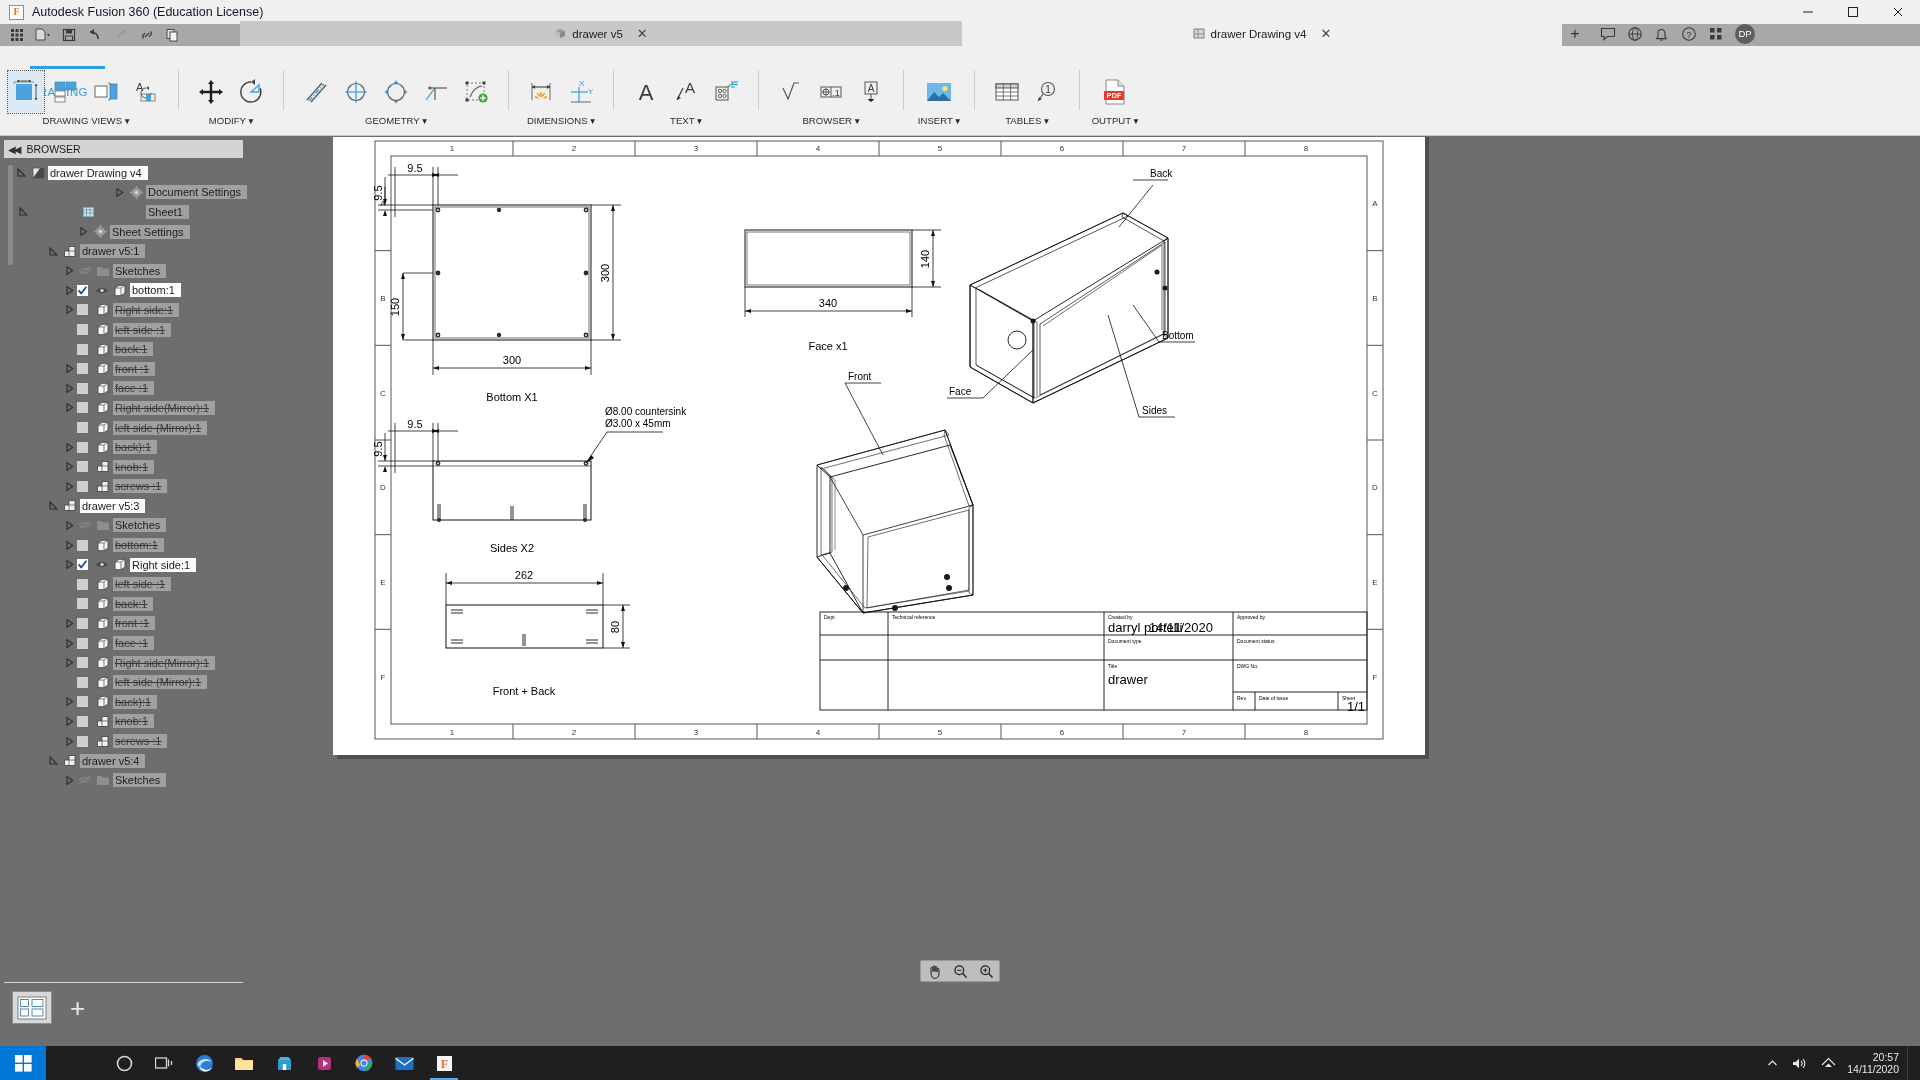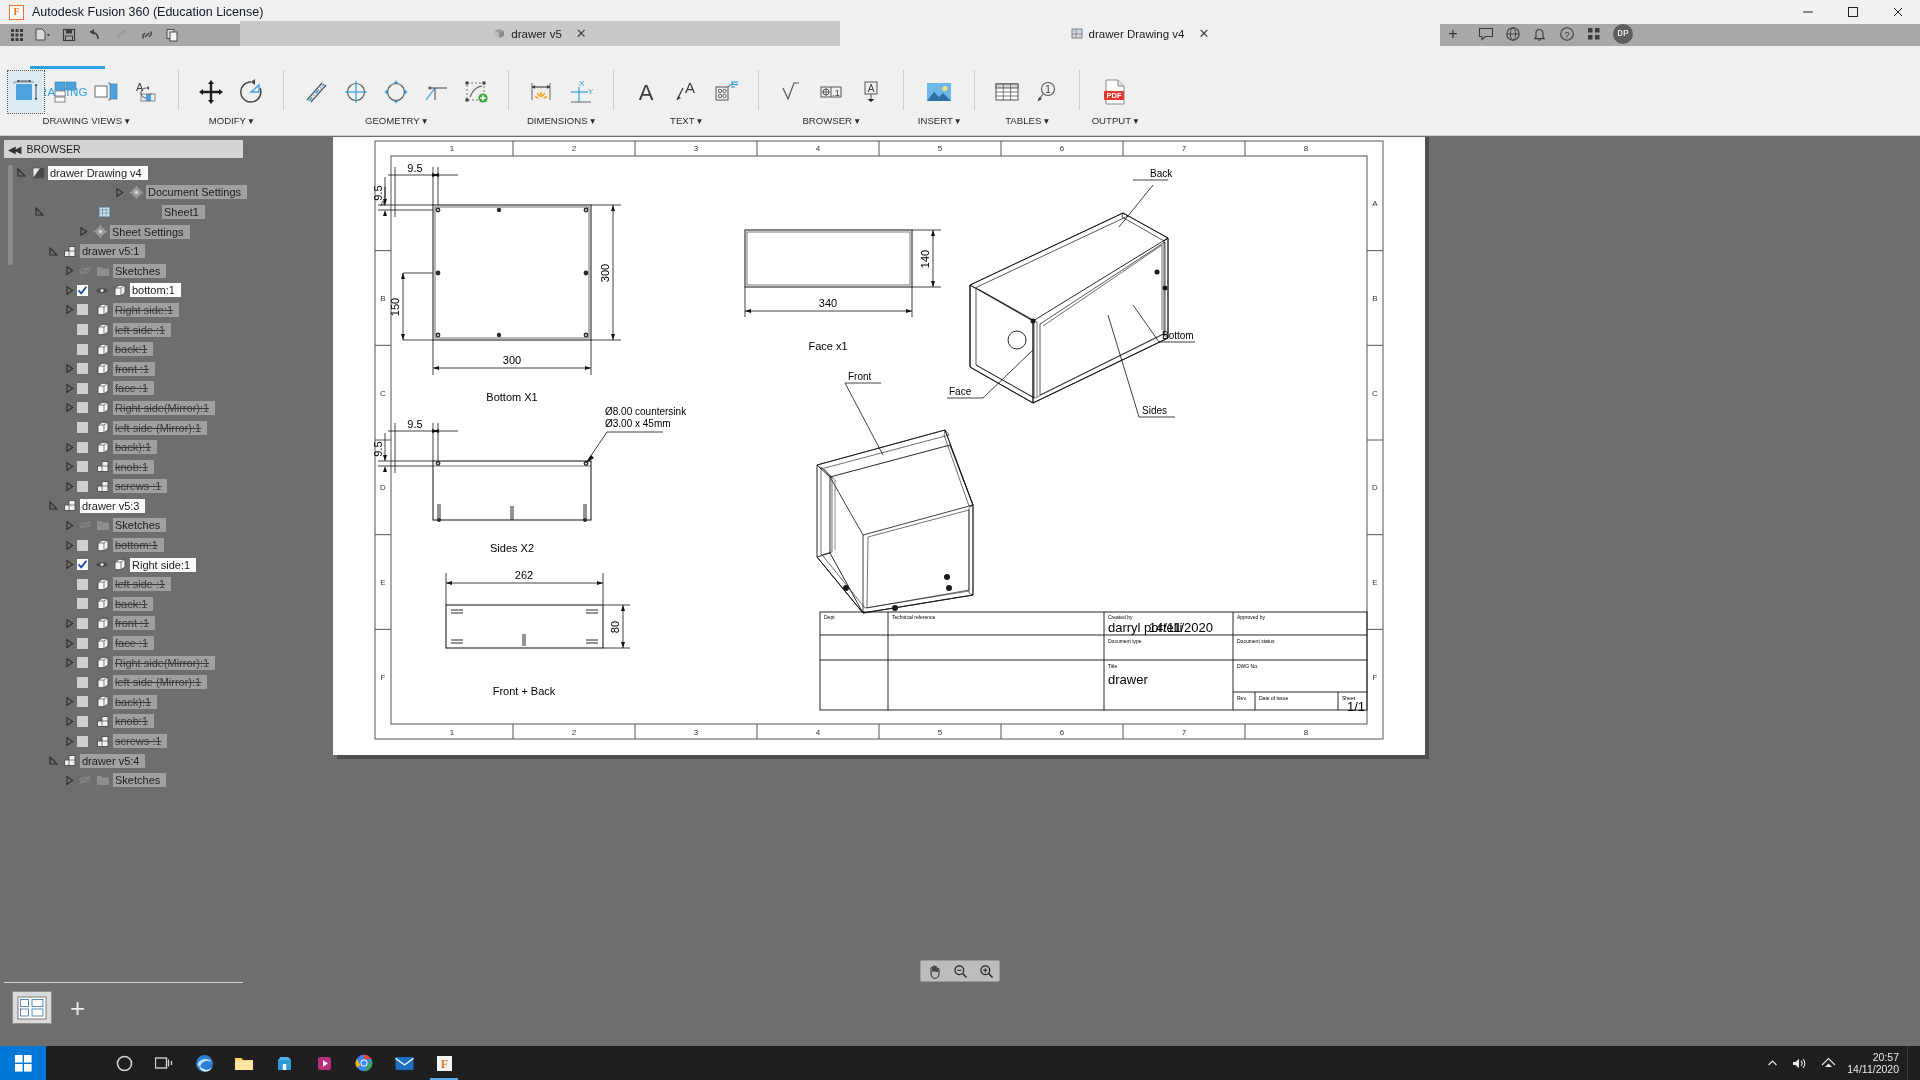--- a/index.html
+++ b/index.html
@@ -45,32 +45,32 @@
     position: absolute; top: 21px; left: 240px; width: 1680px; height: 25px;
     display: flex; align-items: flex-end;
   }
   .doctab {
     height: 25px; background: #c8c8c8; display: flex; align-items: center;
     padding: 0 10px; font-size: 11.5px; color: #202020; position: relative;
   }
   .doctab.active { background: #f0f0f0; }
   .doctab .tabicon { margin-right: 6px; display: flex; align-items: center; }
   .doctab .tabclose { margin-left: 14px; font-size: 13px; color: #444; line-height: 1; }
-  .tab-a { width: 600px; justify-content: center; }
+  .tab-a { width: 722px; justify-content: center; }
   .tab-b { width: 600px; justify-content: center; }
   .tabplus {
     width: 26px; height: 25px; display: flex; align-items: center;
     justify-content: center; font-size: 16px; color: #333;
   }
   .tab-right-icons { display: flex; align-items: center; height: 25px; margin-left: 6px; }
   .tri { width: 27px; height: 25px; display: flex; align-items: center; justify-content: center; color: #333; }
   .avatar {
     width: 20px; height: 20px; border-radius: 50%; background: #5e5e5e;
     color: #fff; font-size: 9.5px; display: flex; align-items: center;
-    justify-content: center; margin-left: 6px; font-family: Liberation Mono, monospace;
+    justify-content: center; margin-left: 6px;
   }
 
   
   .ribbon {
     position: absolute; top: 46px; left: 0; width: 1920px; height: 90px;
     background: #f0f0f0; border-bottom: 1px solid #c7c7c7;
   }
   .ribbon-tab {
     position: absolute; left: 30px; top: 4px; font-size: 11.5px;
     color: #2f9fe0; letter-spacing: .4px; margin-top: 36px;
@@ -683,21 +683,21 @@
               <g fill="#9a9a9a">
                 <rect x="5.6" y="0" width="1.8" height="3"></rect>
                 <rect x="5.6" y="10" width="1.8" height="3"></rect>
                 <rect x="0" y="5.6" width="3" height="1.8"></rect>
                 <rect x="10" y="5.6" width="3" height="1.8"></rect>
               </g>
             </svg>
           </span>
           <span class="tlabel">Document Settings</span>
         </div>
-        <div class="trow" style="padding-left: 32px; gap: 48px;">
+        <div class="trow" style="padding-left: 16px; gap: 48px;">
           <span class="tarrow">
             <svg width="9" height="9" viewBox="0 0 9 9">
               <path d="M1 1 L8 8 L1 8 z" fill="none" stroke="#2b2b2b" stroke-width="1.1"></path>
             </svg>
           </span>
           <span class="ticon">
             <svg width="13" height="12" viewBox="0 0 13 12">
               <rect x="1" y="1" width="11" height="10" fill="#cfe2ef" stroke="#4a6d85" stroke-width=".8"></rect>
               <path d="M1 4 h11 M1 7 h11 M4.5 1 v10 M8 1 v10" stroke="#4a6d85" stroke-width=".5"></path>
             </svg>

